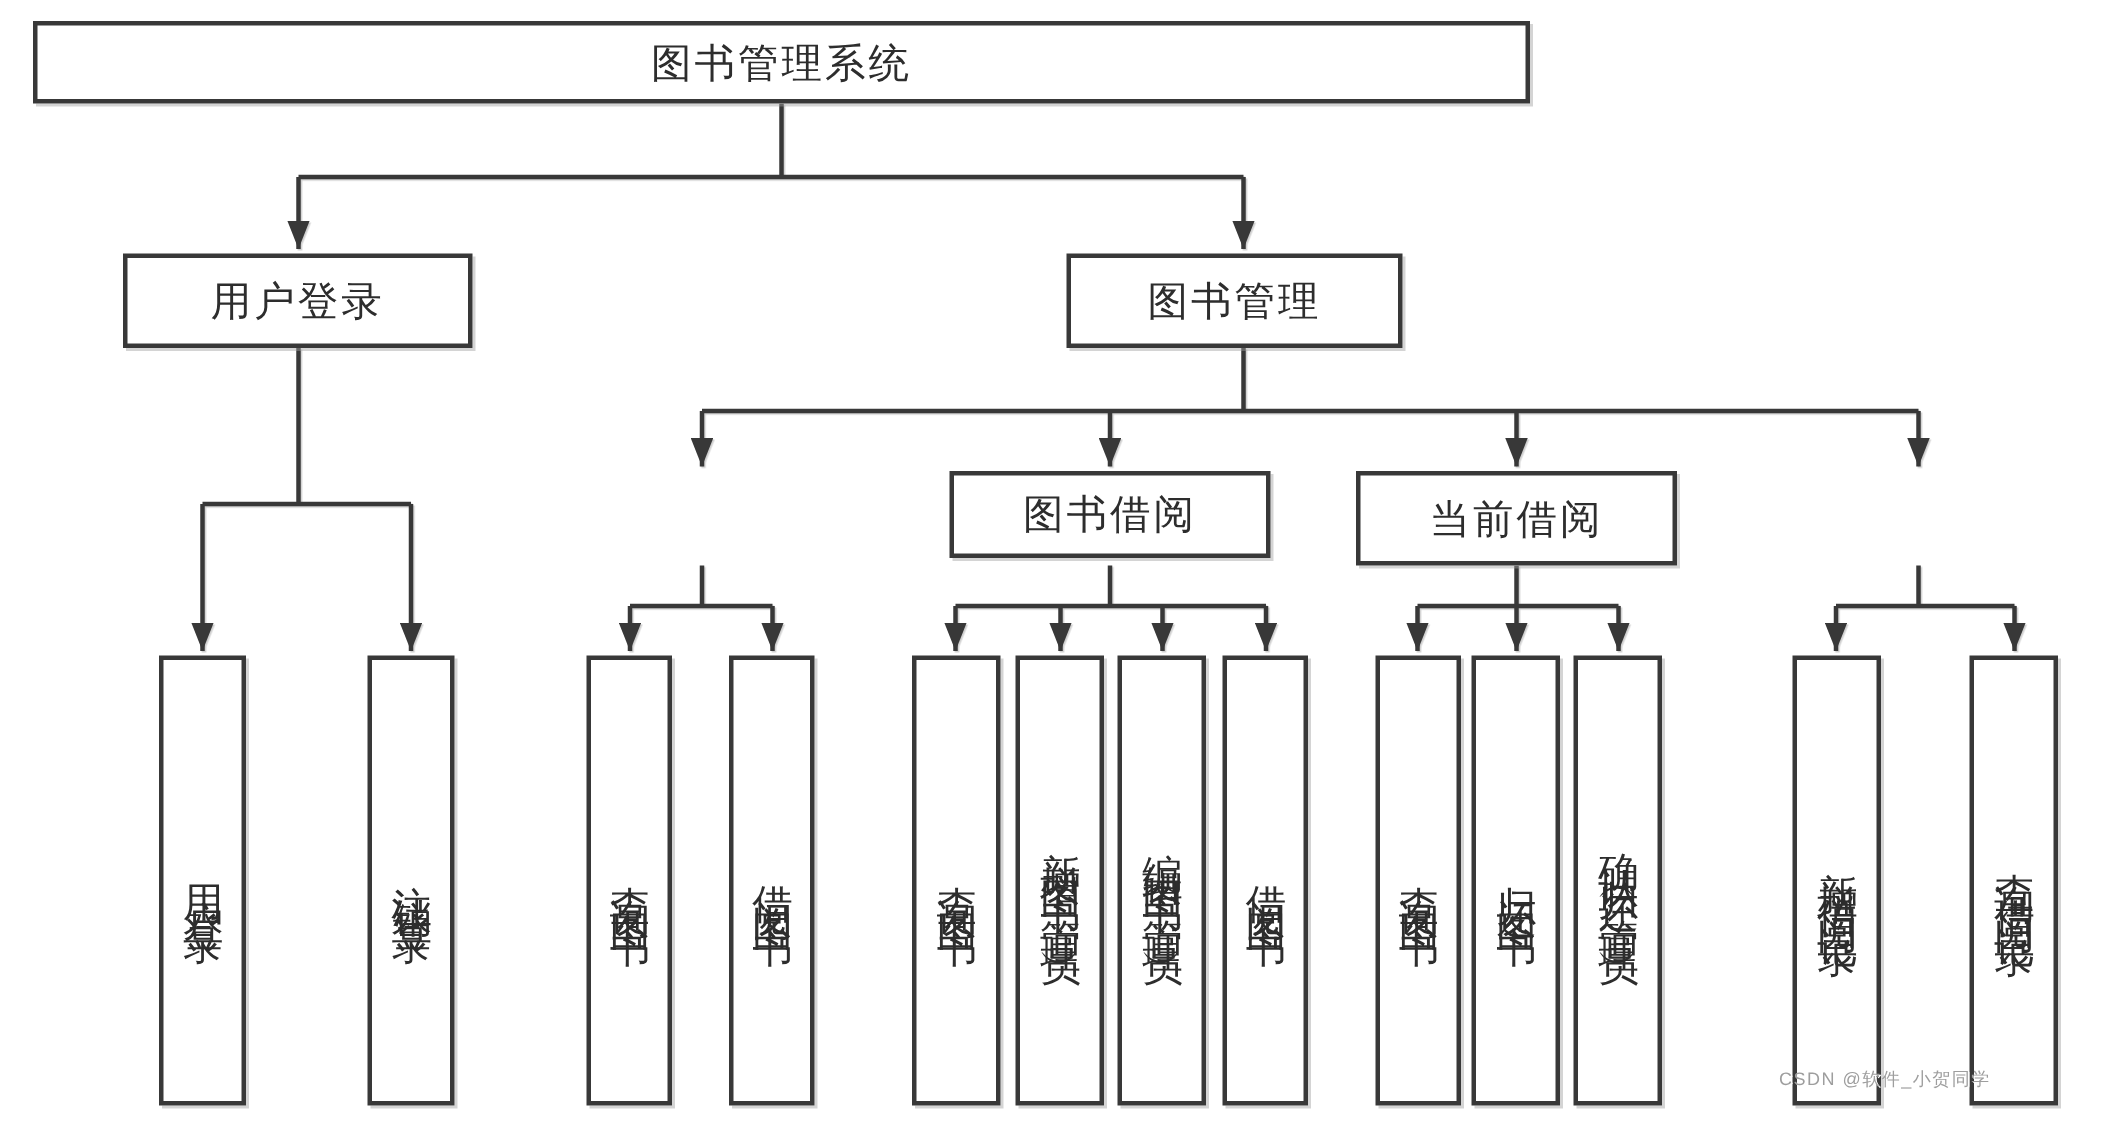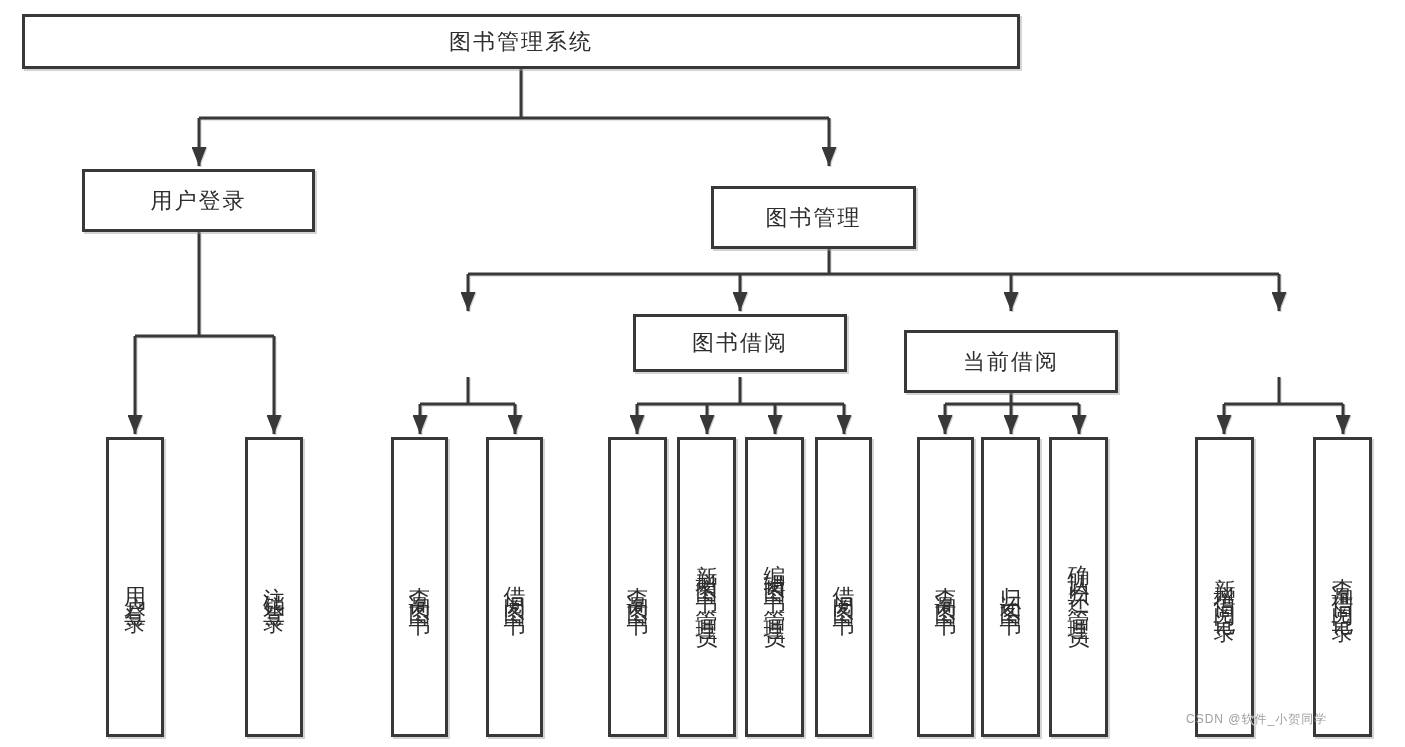--- a/index.html
+++ b/index.html
@@ -14,39 +14,39 @@
     position:absolute;left:0;top:0;
     filter:drop-shadow(1.5px 1.5px 0px rgba(150,150,150,0.45));
   }
   .node{
     position:absolute;
     box-sizing:border-box;
     background:#ffffff;
     border:3px solid #383838;
     display:flex;align-items:center;justify-content:center;
     color:#2d2d2d;
-    font-size:22px;
+    font-size:27px;
     letter-spacing:2px;
     box-shadow:2px 2px 0 rgba(160,160,160,0.45);
   }
   .leaf{top:437px;height:300px;}
   .leaf .vtext{
     writing-mode:vertical-rl;
     text-orientation:mixed;
     letter-spacing:9px;
     line-height:1;
     white-space:nowrap;
   }
   
   #root-box      {left:22px;  top:14px;  width:998px; height:55px;}
   #n-user-login  {left:82px;  top:169px; width:233px; height:63px;}
-  #n-book-mgmt   {left:711px; top:186px; width:205px; height:63px;font-family:Liberation Serif, serif;}
+  #n-book-mgmt   {left:711px; top:169px; width:224px; height:63px;font-family:Liberation Serif, serif;}
   #n-new-rec     {left:360px; top:314px; width:217px; height:63px;}
   #n-borrowing   {left:633px; top:314px; width:214px; height:58px;}
-  #n-current     {left:904px; top:314px; width:214px; height:63px;margin-top:16px;}
+  #n-current     {left:904px; top:314px; width:214px; height:63px;}
   #n-records     {left:1172px;top:314px; width:214px; height:63px;}
   
   #l-user-login  {left:106px; width:58px;}
   #l-logout      {left:245px; width:58px;}
   #l-query-1     {left:391px; width:57px;}
   #l-borrow-1    {left:486px; width:57px;}
   #l-query-2     {left:608px; width:59px;}
   #l-add-book    {left:677px; width:59px;}
   #l-edit-book   {left:745px; width:59px;}
   #l-borrow-2    {left:815px; width:57px;}

